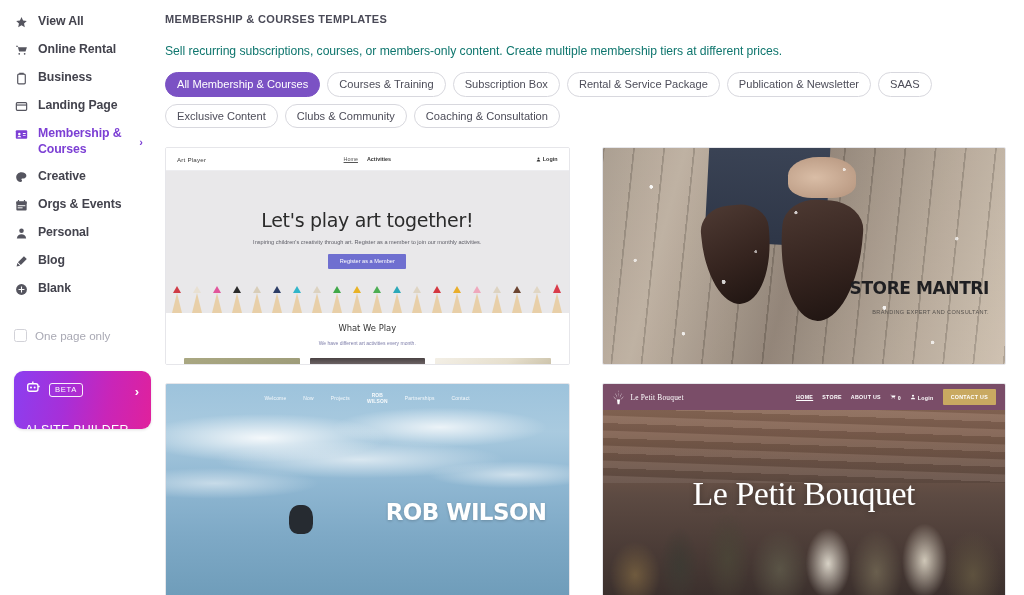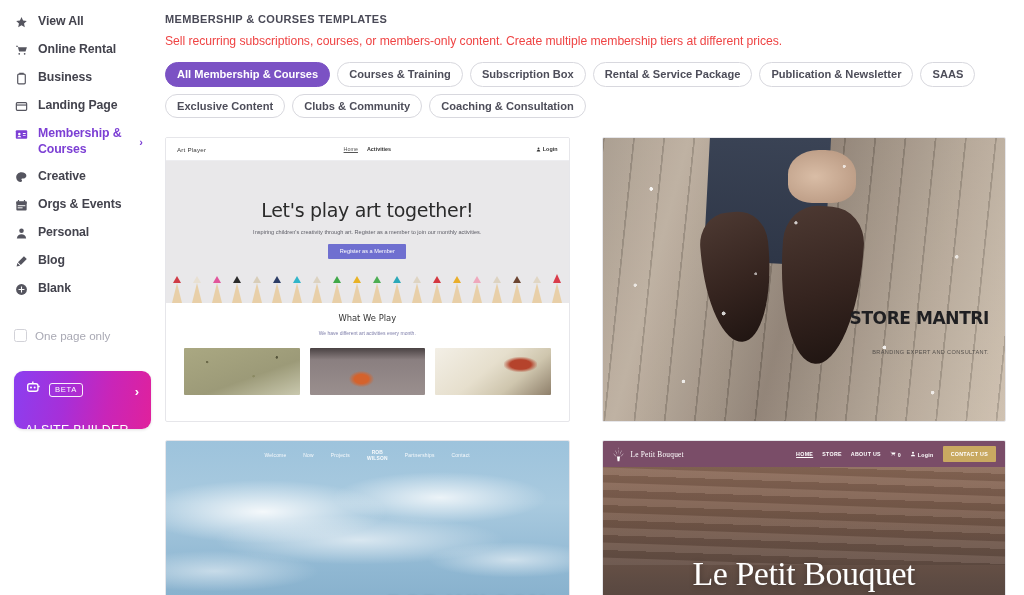--- a/index.html
+++ b/index.html
@@ -121,39 +121,39 @@
   }
   .page-title {
     font-size: 11px;
     font-weight: bold;
     color: #4a4a57;
     letter-spacing: 0.35px;
     margin: 3px 0 0 0;
   }
   .page-sub {
     font-size: 12.2px;
-    color: #ef4444;
-    margin-top: 9px;
+    color: #0f766e;
+    margin-top: 19px;
     letter-spacing: -0.05px;
   }
 
   
   .pill-row {
     display: flex; flex-wrap: wrap;
     gap: 7px 7px;
     margin-top: 14px;
     max-width: 820px;
   }
   .pill {
     border: 1px solid #d8d8de;
     border-radius: 13px;
     background: #fff;
     color: #4d4d59;
     font-size: 11.1px;
-    font-weight: bold;
+    font-weight: normal;
     padding: 5px 11px 5.5px 11px;
     line-height: 1.1;
     cursor: pointer;
     white-space: nowrap;
   }
   .pill.active {
     background: #7b52c4;
     border-color: #7b52c4;
     color: #fff;
   }
@@ -164,21 +164,21 @@
     grid-template-columns: 1fr 1fr;
     gap: 18px 32px;
     margin-top: 19px;
     padding-right: 8px;
   }
   .card {
     border: 1px solid #e6e6ea;
     border-radius: 2px;
     overflow: hidden;
     background: #fff;
-    height: 285px;
+    height: 218px;
     cursor: pointer;
     position: relative;
   }
 
   
   .ap-nav {
     height: 23px;
     display: flex; align-items: center;
     padding: 0 11px;
     border-bottom: 1px solid #ededf0;

